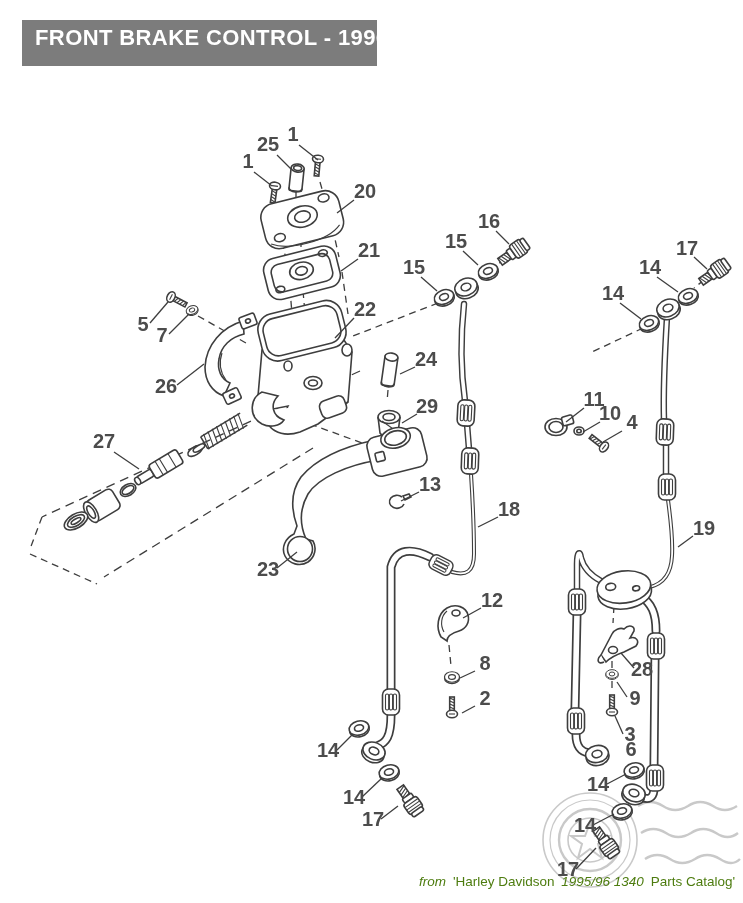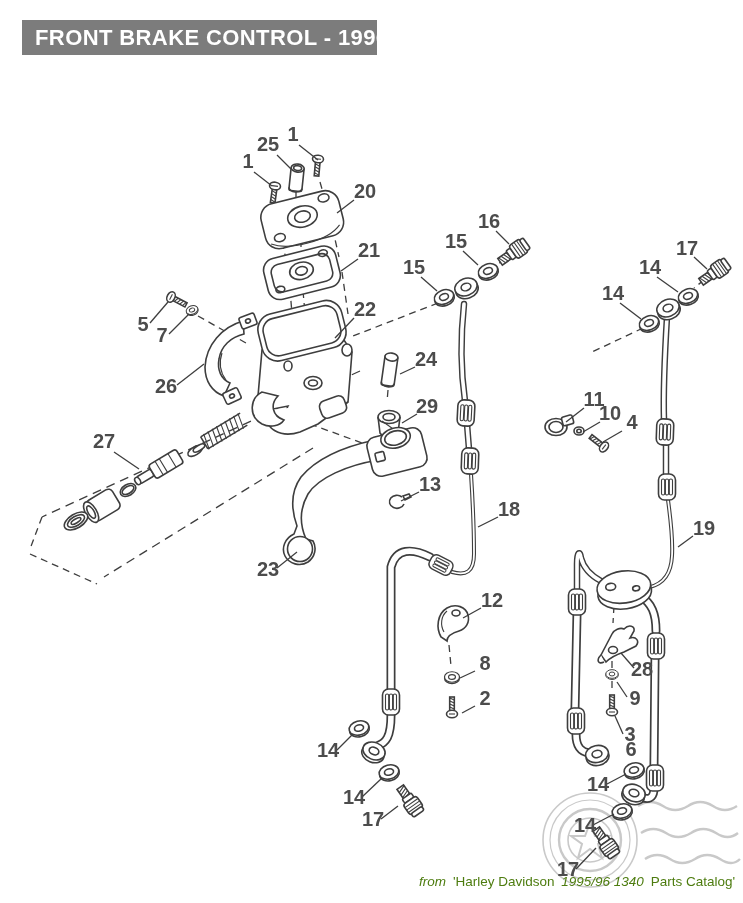--- a/index.html
+++ b/index.html
@@ -2,21 +2,21 @@
 <html style="--title_bg: #7c7c7c; --title_fg: #ffffff; --ink: #3e3e3e; --label_ink: #4c4c4c; --watermark: #c9c9c9; --bg: #ffffff;"><head>
 <meta charset="utf-8">
 <style>
   :root{
     --title_bg:#7c7c7c; --title_fg:#ffffff; --ink:#3e3e3e;
     --label_ink:#4c4c4c; --watermark:#c9c9c9; --bg:#ffffff;
   }
   html,body{margin:0;padding:0;background:var(--bg);}
   #canvas{position:relative;width:743px;height:903px;background:var(--bg);
           font-family:"Liberation Sans",sans-serif;overflow:hidden;}
-  .titlebar{position:absolute;left:22px;top:20px;width:355px;height:35px;
+  .titlebar{position:absolute;left:22px;top:20px;width:355px;height:46px;
             background:var(--title_bg);color:var(--title_fg);
             font-size:22px;font-weight:bold;line-height:35px;
             padding-left:13px;box-sizing:border-box;letter-spacing:.4px;
             white-space:nowrap;}
   .attribution{position:absolute;right:8px;top:874px;color:#4d7c0f;
                font-size:13.5px;white-space:nowrap;}
   .attribution span{margin-left:3px;}
   .attribution .it{font-style:italic;}
   svg{position:absolute;left:0;top:0;}
   .fw{fill:#fff;stroke:var(--ink);stroke-width:1.6;}

